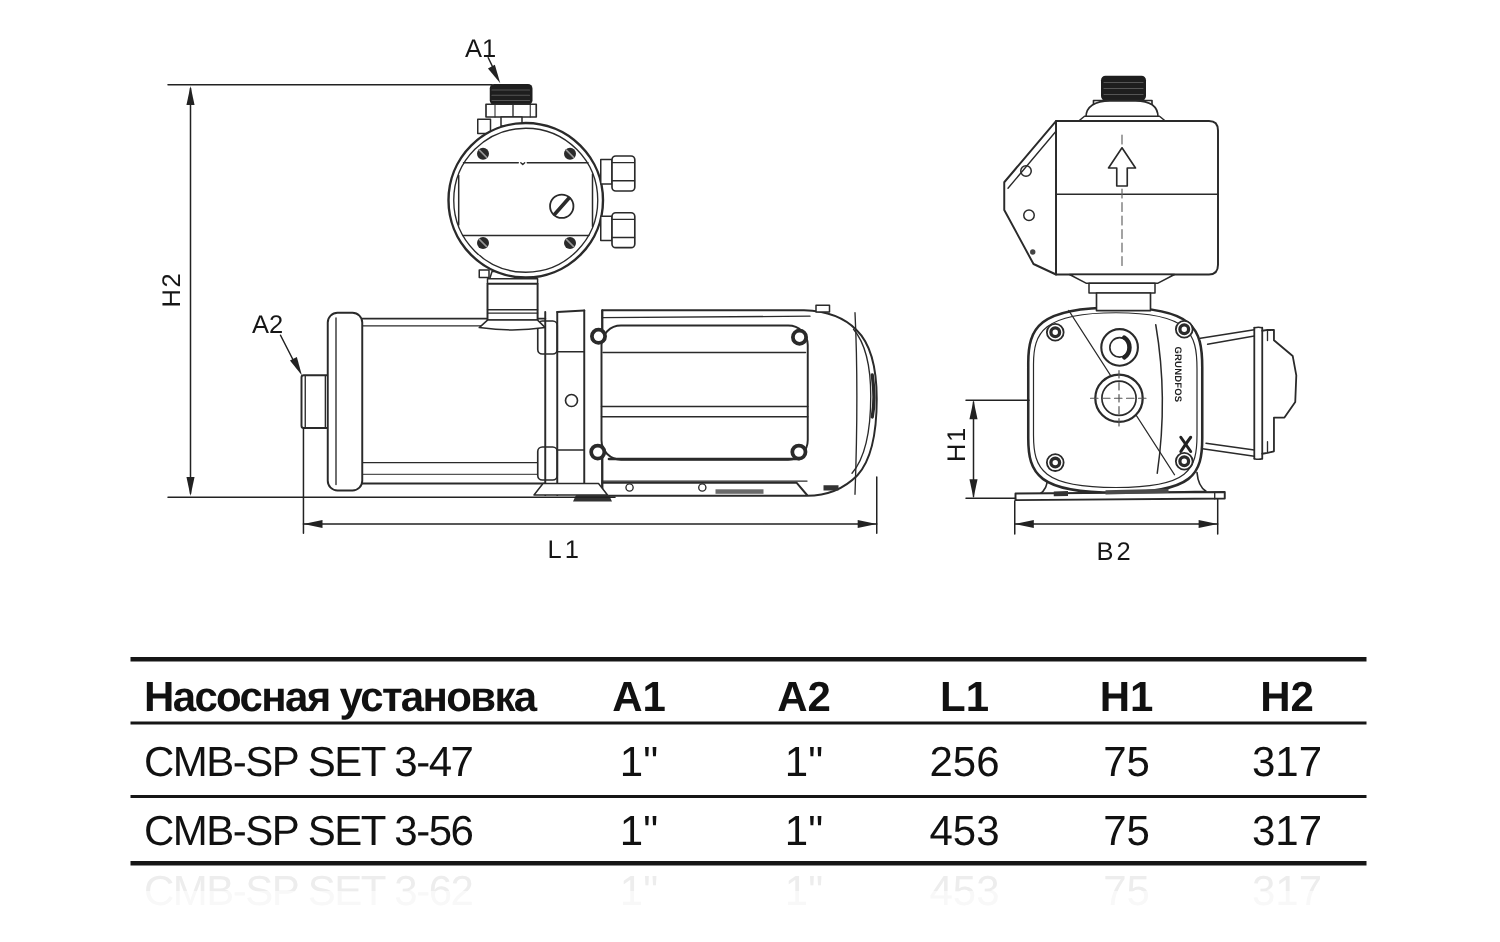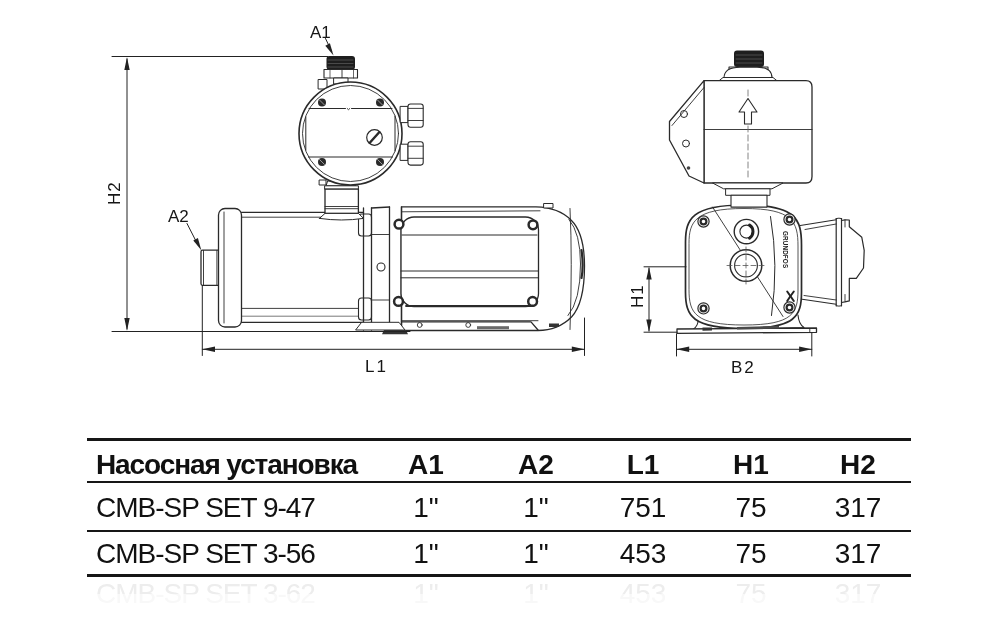--- a/index.html
+++ b/index.html
@@ -263,25 +263,25 @@
 
 <div class="trow" style="left:96px;top:449px;font-size:28px;font-weight:bold;letter-spacing:-1.1px;color:#111;">Насосная установка</div>
 <div class="trow" style="top:449px;font-size:28px;font-weight:bold;color:#111;">
   <span class="c" style="left:371px;">A1</span>
   <span class="c" style="left:481px;">A2</span>
   <span class="c" style="left:588px;">L1</span>
   <span class="c" style="left:696px;">H1</span>
   <span class="c" style="left:803px;">H2</span>
 </div>
 
-<div class="trow" style="left:96px;top:492px;font-size:28px;letter-spacing:-1px;color:#111;">CMB-SP SET 9-47</div>
+<div class="trow" style="left:96px;top:492px;font-size:28px;letter-spacing:-1px;color:#111;">CMB-SP SET 3-47</div>
 <div class="trow" style="top:492px;font-size:28px;color:#111;">
   <span class="c" style="left:371px;">1"</span>
   <span class="c" style="left:481px;">1"</span>
-  <span class="c" style="left:588px;">751</span>
+  <span class="c" style="left:588px;">256</span>
   <span class="c" style="left:696px;">75</span>
   <span class="c" style="left:803px;">317</span>
 </div>
 
 <div class="trow" style="left:96px;top:537.5px;font-size:28px;letter-spacing:-1px;color:#111;text-align:right;">CMB-SP SET 3-56</div>
 <div class="trow" style="top:537.5px;font-size:28px;color:#111;">
   <span class="c" style="left:371px;">1"</span>
   <span class="c" style="left:481px;">1"</span>
   <span class="c" style="left:588px;">453</span>
   <span class="c" style="left:696px;">75</span>

